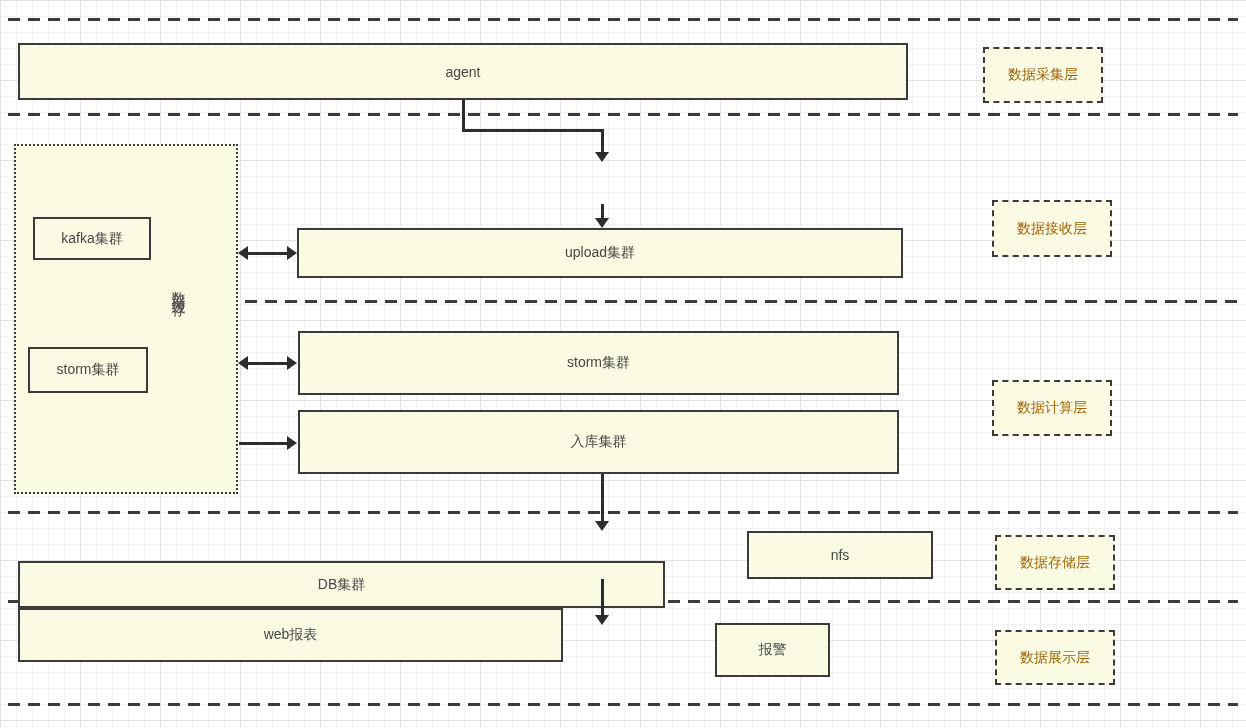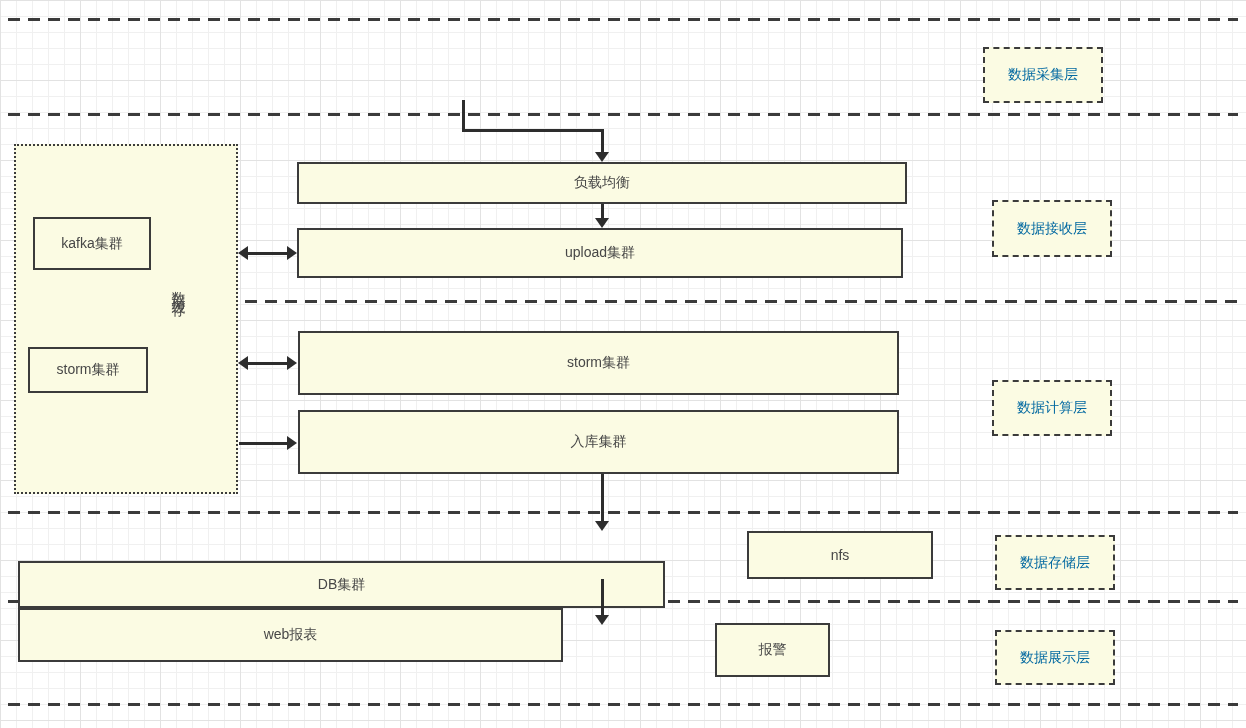--- a/index.html
+++ b/index.html
@@ -18,21 +18,21 @@
     position:absolute; background:#fbfbe3; border:2px solid #3b3b3b;
     display:flex; align-items:center; justify-content:center;
     font-size:14px; color:#474747; text-align:center;
   }
   .container-dotted {
     position:absolute; background:#fbfbe3; border:2px dotted #3b3b3b;
   }
   .layer-label {
     position:absolute; background:#fbfbe3; border:2px dashed #3b3b3b;
     display:flex; align-items:center; justify-content:center;
-    font-size:14px; color:#0369a1;
+    font-size:14px; color:#a16207;
   }
   .sep {
     position:absolute; height:3px;
     background-image:repeating-linear-gradient(90deg,#3b3b3b 0 12px,transparent 12px 20px);
   }
   .vtext {
     position:absolute; writing-mode:vertical-rl; text-orientation:upright;
     font-size:14px; color:#474747; letter-spacing:4px;
   }
   .seg { position:absolute; background:#2d2d2d; }
@@ -52,30 +52,30 @@
 <div class="canvas">
 
   <div class="sep" style="left:8px; top:18px; width:1230px;"></div>
   <div class="sep" style="left:8px; top:113px; width:1230px;"></div>
   <div class="sep" style="left:245px; top:300px; width:993px;"></div>
   <div class="sep" style="left:8px; top:511px; width:1230px;"></div>
   <div class="sep" style="left:8px; top:600px; width:1230px;"></div>
   <div class="sep" style="left:8px; top:703px; width:1230px;"></div>
 
   <div class="container-dotted" style="left:14px; top:144px; width:224px; height:350px;"></div>
-  <div class="node" style="left:33px; top:217px; width:118px; height:53px;text-align:right;">
+  <div class="node" style="left:33px; top:217px; width:118px; height:43px;text-align:right;">
     <span>kafka集群</span>
   </div>
   <div class="node" style="left:28px; top:347px; width:120px; height:46px;">
     <span>storm集群</span>
   </div>
   <div class="vtext" style="left:170px; top:280px; height:90px;">数据缓存</div>
 
-  <div class="node" style="left:297px; top:162px; width:610px; height:42px;">
-    <span>负载均衡</span>
+  <div class="node" style="left:18px; top:43px; width:890px; height:57px;">
+    <span>agent</span>
   </div>
   <div class="node" style="left:297px; top:228px; width:606px; height:50px;">
     <span>upload集群</span>
   </div>
   <div class="node" style="left:298px; top:331px; width:601px; height:64px;">
     <span>storm集群</span>
   </div>
   <div class="node" style="left:298px; top:410px; width:601px; height:64px;">
     <span>入库集群</span>
   </div>

